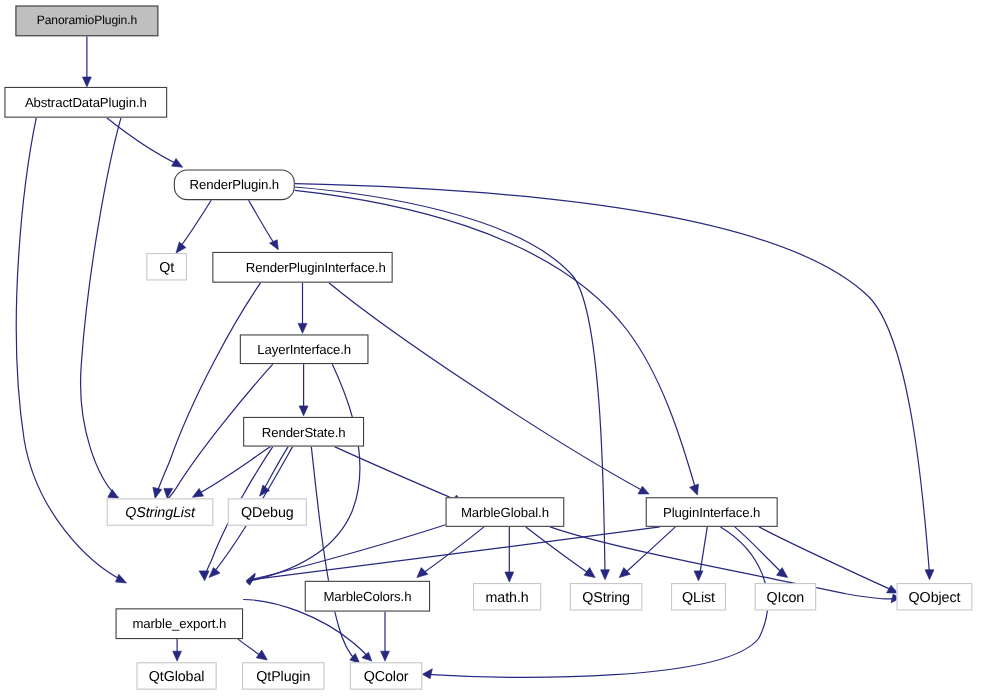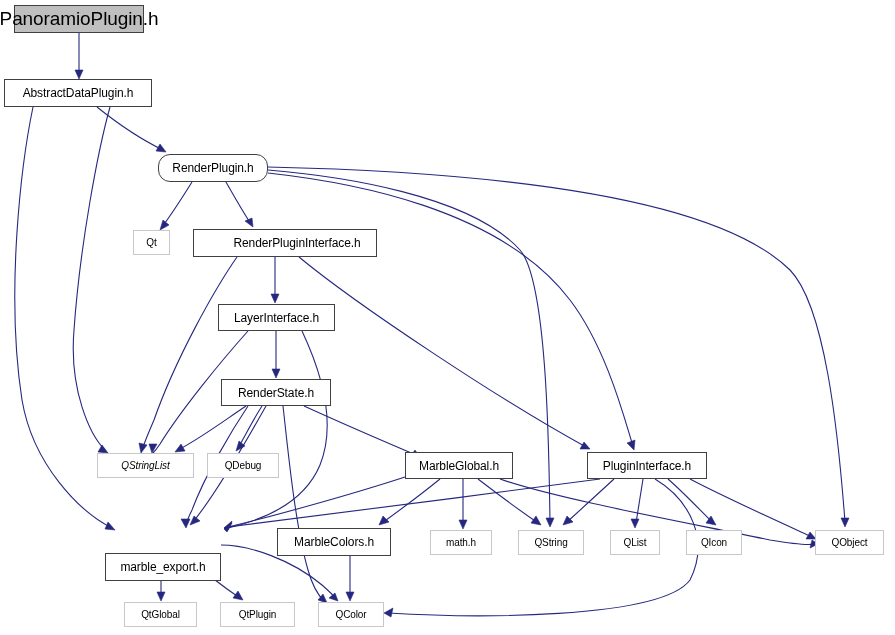--- a/index.html
+++ b/index.html
@@ -44,27 +44,27 @@
   }
   .node-primary {
     background: #ffffff;
     border: 1.4px solid #404040;
     font-size: 12px;
     z-index: 5;
   }
   .node-root {
     background: #bfbfbf;
     border: 1.4px solid #404040;
-    font-size: 19px;
+    font-size: 11px;
     z-index: 5;
   }
   .node-extern {
     background: #ffffff;
     border: 1px solid #c8c8c8;
-    font-size: 10px;
+    font-size: 13px;
     z-index: 5;
   }
 </style>
 </head>
 <body>
 
 <div id="canvas">
 
   <svg id="edges" viewBox="0 0 895 635" xmlns="http://www.w3.org/2000/svg">
       <g>
@@ -211,21 +211,21 @@
         <path class="edge-path" d="M 221,545 C 250,545 292,560 322,585 C 330,592 334,596 336,599"></path>
         <polygon class="edge-head" points="338,601 329,598 335,593"></polygon>
       </g>
     </svg>
 
   <div id="nodes">
       <div class="node node-root" style="left: 14px; top: 5px; width: 130px; height: 28px;">PanoramioPlugin.h</div>
       <div class="node node-primary" style="left: 4px; top: 79px; width: 148px; height: 28px;">AbstractDataPlugin.h</div>
       <div class="node node-primary" style="left: 158px; top: 154px; width: 110px; height: 28px; border-radius: 12px;">RenderPlugin.h</div>
       <div class="node node-extern" style="left: 133px; top: 230px; width: 37px; height: 25px;">Qt</div>
-      <div class="node node-primary" style="left: 193px; top: 229px; width: 184px; height: 28px; padding-left: 24px;">RenderPluginInterface.h</div>
+      <div class="node node-primary" style="left: 193px; top: 229px; width: 164px; height: 28px; padding-left: 24px;">RenderPluginInterface.h</div>
       <div class="node node-primary" style="left: 218px; top: 304px; width: 117px; height: 27px;">LayerInterface.h</div>
       <div class="node node-primary" style="left: 221px; top: 379px; width: 110px; height: 27px;">RenderState.h</div>
       <div class="node node-extern" style="left: 97px; top: 453px; width: 97px; height: 25px; font-style: italic;">QStringList</div>
       <div class="node node-extern" style="left: 207px; top: 453px; width: 72px; height: 25px;">QDebug</div>
       <div class="node node-primary" style="left: 405px; top: 452px; width: 108px; height: 27px;">MarbleGlobal.h</div>
       <div class="node node-primary" style="left: 587px; top: 452px; width: 120px; height: 27px;">PluginInterface.h</div>
       <div class="node node-primary" style="left: 105px; top: 528px; width: 116px; height: 28px; margin-top: 25px;">marble_export.h</div>
       <div class="node node-primary" style="left: 277px; top: 528px; width: 114px; height: 28px;">MarbleColors.h</div>
       <div class="node node-extern" style="left: 430px; top: 530px; width: 62px; height: 25px;">math.h</div>
       <div class="node node-extern" style="left: 518px; top: 530px; width: 66px; height: 25px;">QString</div>

